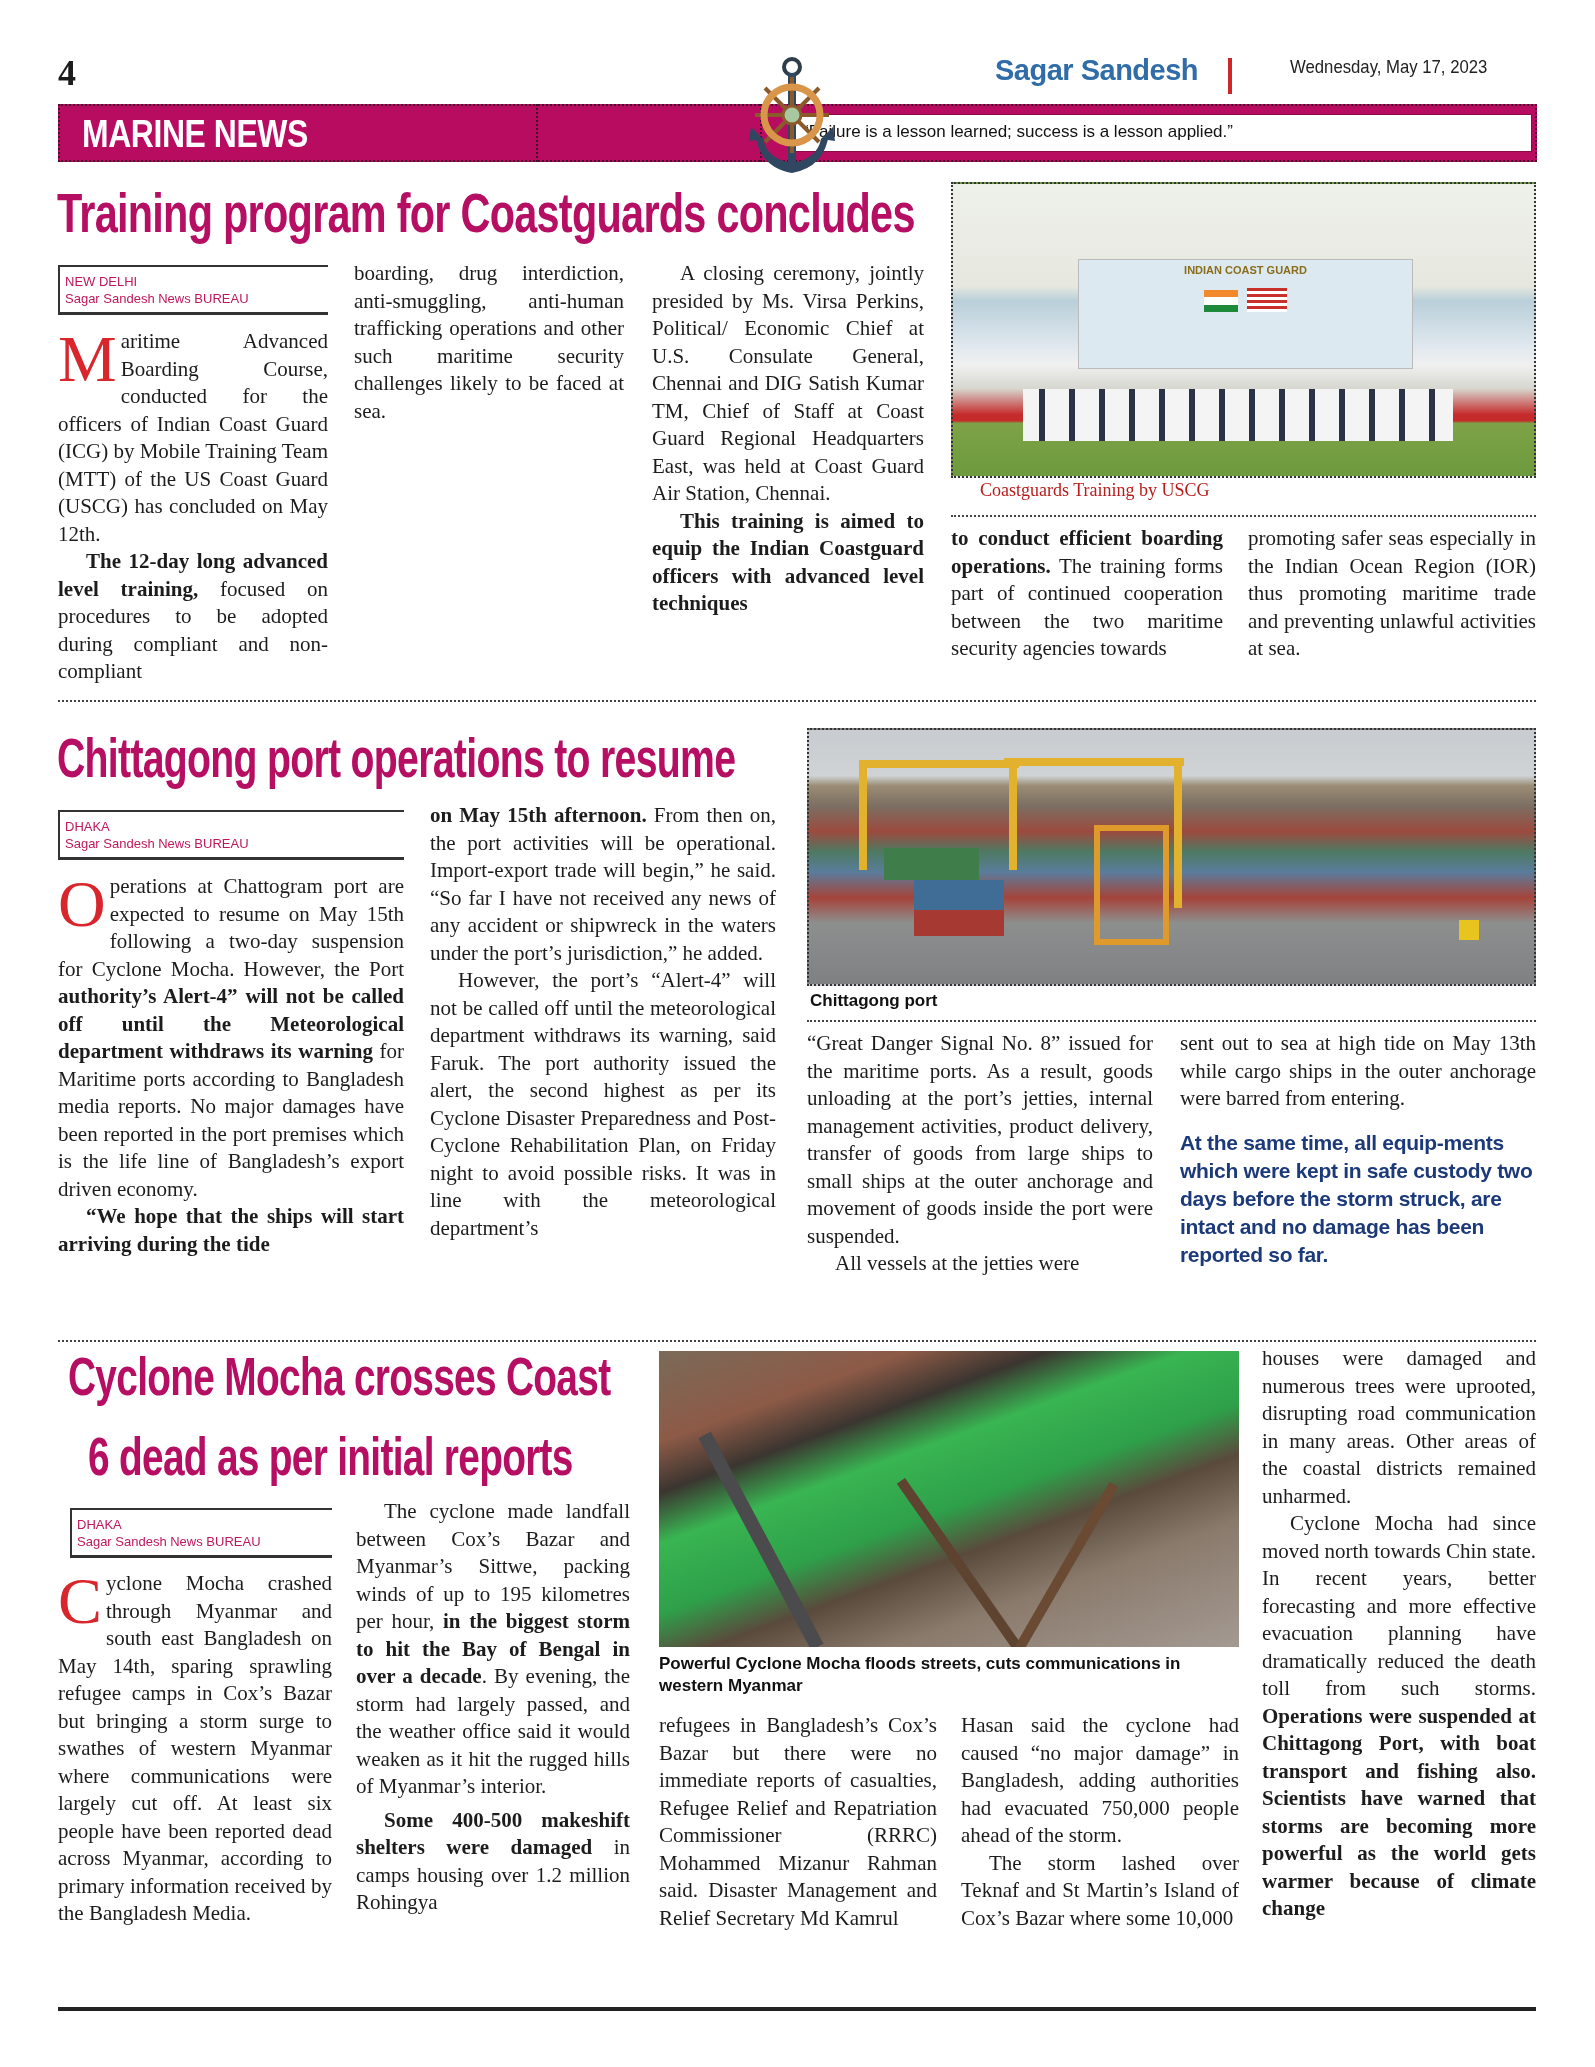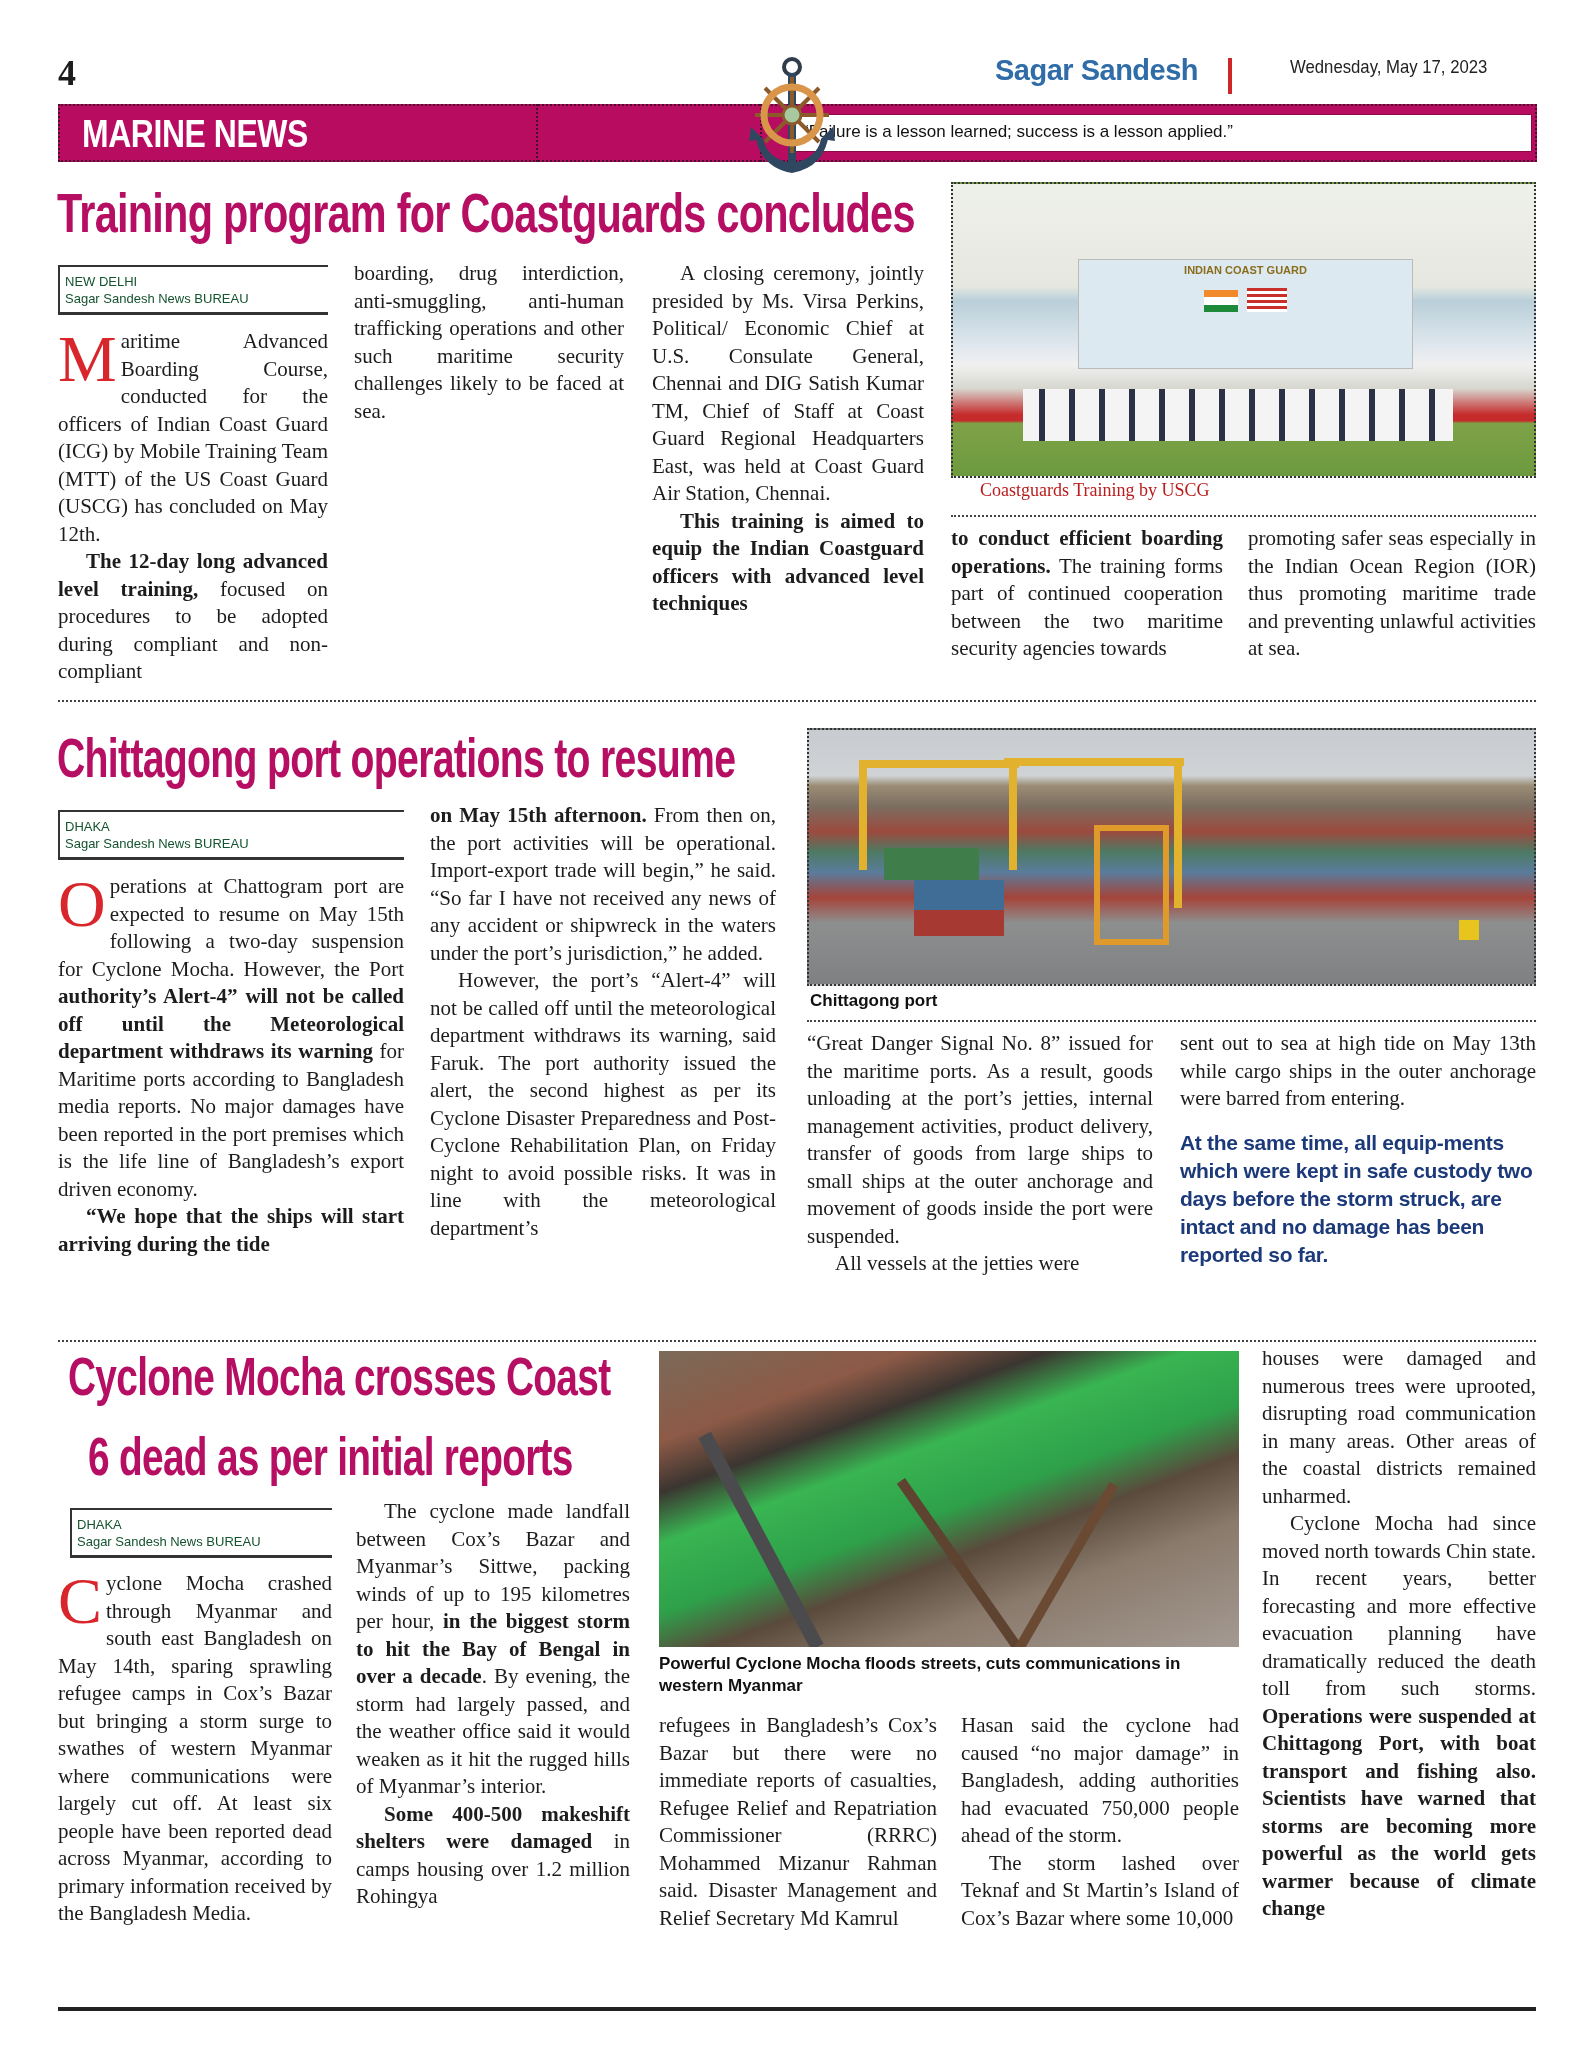--- a/index.html
+++ b/index.html
@@ -20,21 +20,21 @@
   .pink-gap { left: 538px; top: 104px; width: 222px; height: 58px; background: #b80c61; border-top: 2px dotted #4a0d2c; border-bottom: 2px dotted #4a0d2c; }
 
   .emblem { left: 745px; top: 55px; width: 95px; height: 125px; }
 
   .headline { font-family: "Liberation Sans", sans-serif; font-weight: bold; color: #b50e63; white-space: nowrap; transform-origin: left top; letter-spacing: -1px; }
   .h1 { left: 57px; top: 180px; font-size: 56px; transform: scaleX(0.74); }
   .h2 { left: 57px; top: 725px; font-size: 56px; transform: scaleX(0.70); }
   .h3a { left: 68px; top: 1345px; font-size: 54px; transform: scaleX(0.72); }
   .h3b { left: 88px; top: 1425px; font-size: 54px; transform: scaleX(0.72); }
 
-  .dateline { border-top: 2px solid #333; border-left: 2px solid #333; border-bottom: 3px solid #333; padding: 6px 0 5px 5px; font-family: "Liberation Sans", sans-serif; font-size: 13px; line-height: 17px; color: #14532d; }
+  .dateline { border-top: 2px solid #333; border-left: 2px solid #333; border-bottom: 3px solid #333; padding: 6px 0 5px 5px; font-family: "Liberation Sans", sans-serif; font-size: 13px; line-height: 17px; color: #be185d; }
 
   .col { font-size: 21px; line-height: 27.5px; text-align: justify; color: #1c1c1c; }
   .col p { text-indent: 0; }
   .col p.ind { text-indent: 28px; }
   .col b { font-weight: bold; }
   .drop { float: left; font-size: 66px; line-height: 54px; color: #d8262c; margin: 4px 4px 0 0; font-family: "Liberation Serif", serif; }
 
   .photo { border: 2px dotted #333; overflow: hidden; }
   .caption { font-size: 18px; color: #b91c1c; }
   .caption-sans { font-family: "Liberation Sans", sans-serif; font-size: 17px; line-height: 22px; color: #111; }
@@ -174,21 +174,21 @@
     <div>Sagar Sandesh News BUREAU</div>
   </div>
 </div>
 
 <div class="abs col" style="left:58px; top:1570px; width:274px;">
   <p><span class="drop">C</span><span>yclone Mocha crashed through Myanmar and south east Bangladesh on May 14th, sparing sprawling refugee camps in Cox’s Bazar but bringing a storm surge to swathes of western Myanmar where communications were largely cut off. At least six people have been reported dead across Myanmar, according to primary information received by the Bangladesh Media.</span></p>
 </div>
 
 <div class="abs col" style="left:356px; top:1498px; width:274px;">
   <p class="ind"><span>The cyclone made landfall between Cox’s Bazar and Myanmar’s Sittwe, packing winds of up to 195 kilometres per hour, </span><b>in the biggest storm to hit the Bay of Bengal in over a decade</b><span>. By evening, the storm had largely passed, and the weather office said it would weaken as it hit the rugged hills of Myanmar’s interior.</span></p>
-  <p class="ind" style=""><b>Some 400-500 makeshift shelters were damaged</b><span> in camps housing over 1.2 million Rohingya</span></p>
+  <p class="ind" style="margin-top:6px;"><b>Some 400-500 makeshift shelters were damaged</b><span> in camps housing over 1.2 million Rohingya</span></p>
 </div>
 
 <div class="abs photo" style="left:659px; top:1351px; width:580px; height:296px; border:none; background: linear-gradient(160deg, #7b6a58 0%, #8d5a47 18%, #3b3530 28%, #39b552 38%, #2ea04a 52%, #5a4a3c 62%, #8a7a6c 75%, #a49a92 100%);">
   <div style="position:absolute; left:95px; top:70px; width:14px; height:240px; background:#4b4a4c; transform:rotate(-28deg);"></div>
   <div style="position:absolute; left:300px; top:110px; width:10px; height:220px; background:#5d4330; transform:rotate(-35deg);"></div>
   <div style="position:absolute; left:400px; top:120px; width:10px; height:200px; background:#6a4a33; transform:rotate(30deg);"></div>
 </div>
 <div class="abs caption-sans" style="left:659px; top:1653px; width:580px; font-weight:bold; font-size:17px;">Powerful Cyclone Mocha floods streets, cuts communications in western Myanmar</div>
 
 <div class="abs col" style="left:659px; top:1712px; width:278px;">

